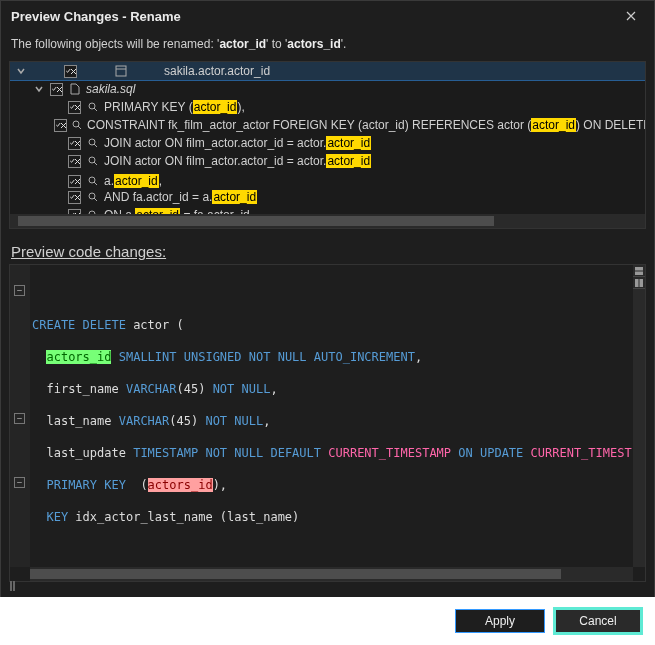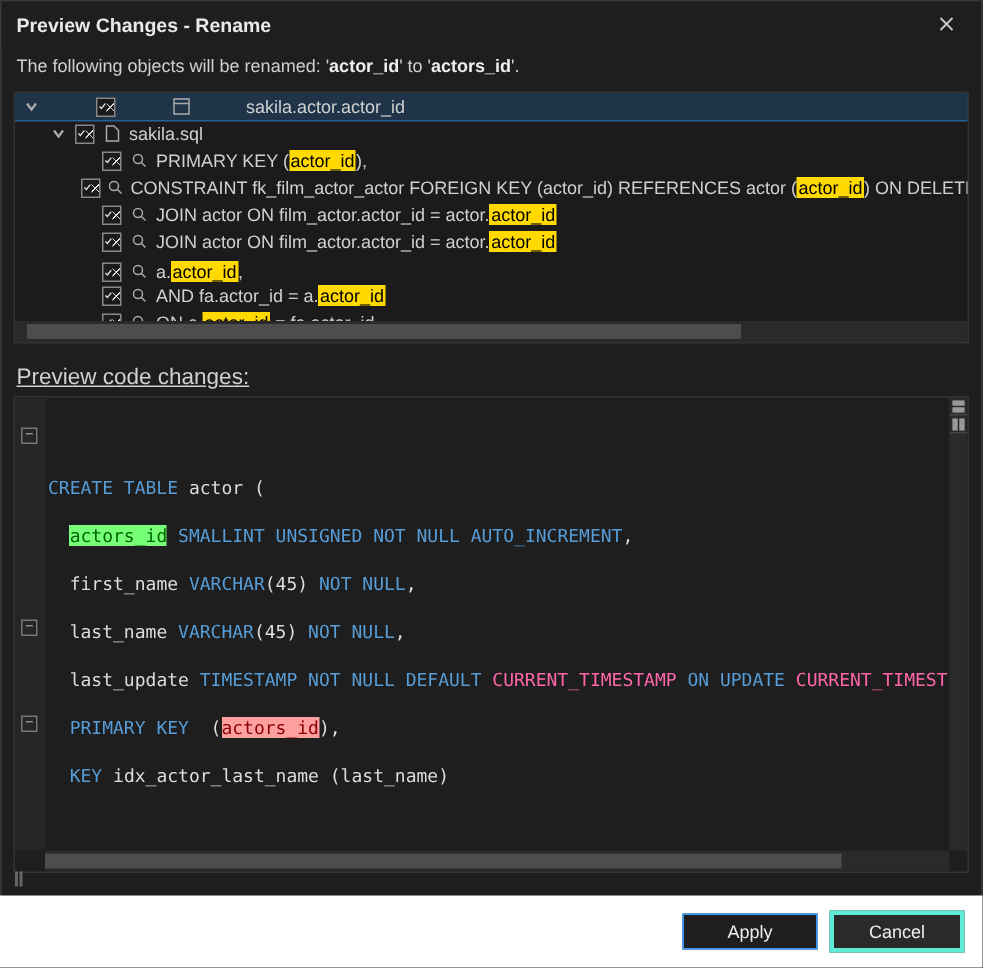--- a/index.html
+++ b/index.html
@@ -210,21 +210,21 @@
           </svg>
         </div>
       <div class="row-icon">
           <svg width="12" height="12" viewBox="0 0 12 12">
             <rect x="1" y="1" width="10" height="10" fill="none" stroke="#aaa"></rect>
             <line x1="1" y1="4" x2="11" y2="4" stroke="#aaa"></line>
           </svg>
         </div>
       <span class="tree-text">sakila.actor.actor_id</span>
     </div>
-    <div class="tree-row" style="padding-left:22px;">
+    <div class="tree-row" style="padding-left:22px;font-style:italic;">
       <div class="exp">
           <svg width="10" height="10" viewBox="0 0 10 10">
             <path d="M2 3 L5 7 L8 3"></path>
           </svg>
         </div>
       <div class="chk checked">
           <svg width="10" height="10" viewBox="0 0 10 10">
             <path d="M2 5 L4 7 L8 2" fill="none" stroke-width="1.5"></path>
           </svg>
         </div>
@@ -352,21 +352,21 @@
 <div class="preview-label">Preview code changes:</div>
 
 <div class="code-panel">
   <div class="code-gutter">
     <div class="fold" style="top:20px;">−</div>
     <div class="fold" style="top:148px;">−</div>
     <div class="fold" style="top:212px;">−</div>
   </div>
   <div class="code-body">
 <div class="line"></div>
-<div class="line"><span class="kw">CREATE TABLE</span><span> actor (</span></div>
+<div class="line"><span class="kw">CREATE DELETE</span><span> actor (</span></div>
 <div class="line">  <span class="hlnew">actors_id</span><span class="kw"> SMALLINT UNSIGNED </span><span class="kw">NOT NULL </span><span class="kw">AUTO_INCREMENT</span><span>,</span></div>
 <div class="line">  <span>first_name </span><span class="kw">VARCHAR</span><span>(45) </span><span class="kw">NOT NULL</span><span>,</span></div>
 <div class="line">  <span>last_name </span><span class="kw">VARCHAR</span><span>(45) </span><span class="kw">NOT NULL</span><span>,</span></div>
 <div class="line">  <span>last_update </span><span class="kw">TIMESTAMP </span><span class="kw">NOT NULL </span><span class="kw">DEFAULT </span><span class="ts">CURRENT_TIMESTAMP </span><span class="kw">ON UPDATE </span><span class="ts">CURRENT_TIMEST</span></div>
 <div class="line">  <span class="kw">PRIMARY KEY </span><span> (</span><span class="hlchg">actors_id</span><span>),</span></div>
 <div class="line">  <span class="kw">KEY </span><span>idx_actor_last_name (last_name)</span></div>
 <div class="line"></div>
 
 
 

